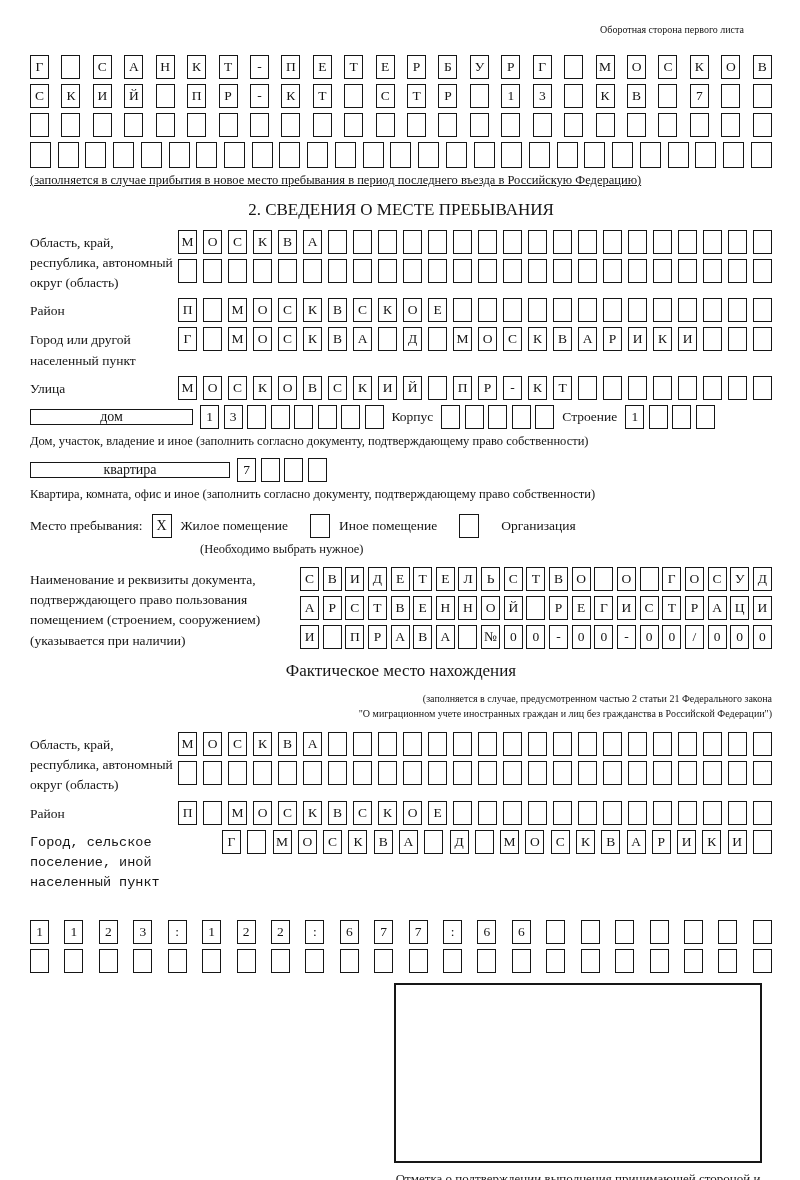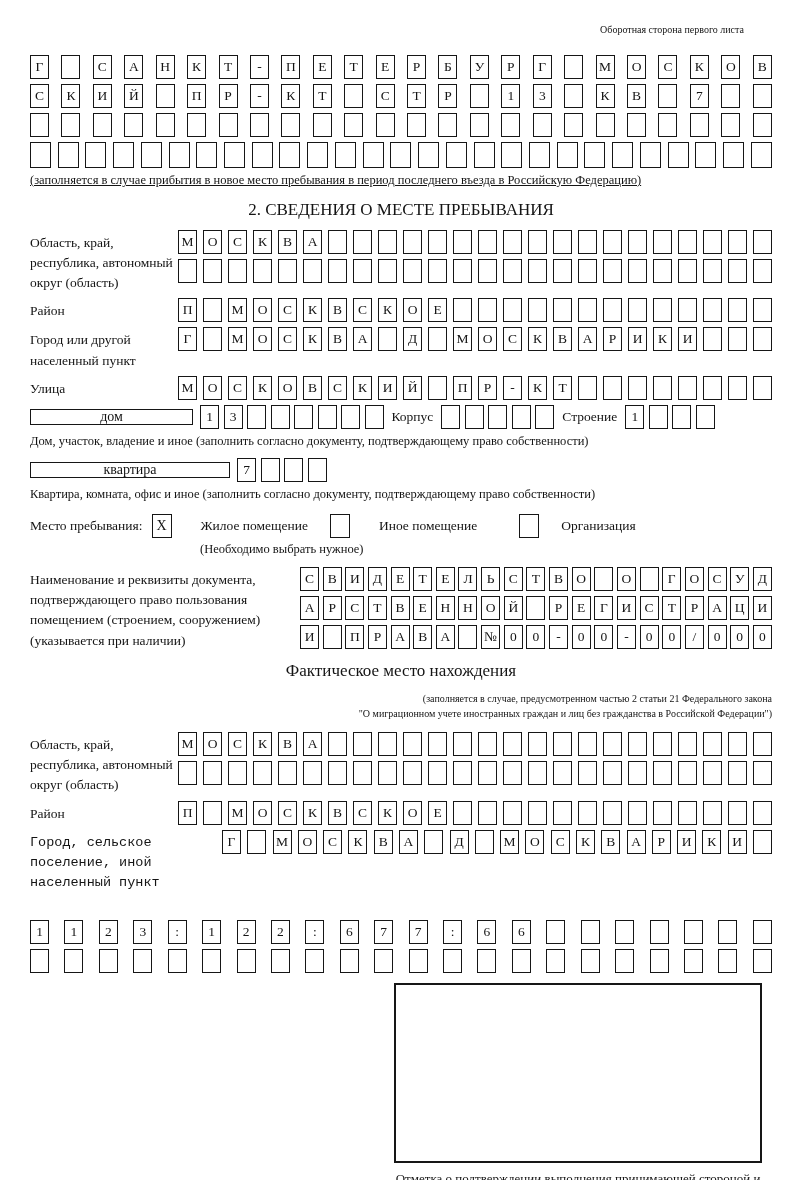--- a/index.html
+++ b/index.html
@@ -26,21 +26,21 @@
 
   .house-row{display:flex;align-items:center;margin:4px 0 4px 0;}
   .named-box{height:16px;box-sizing:border-box;border:1.8px solid #161616;
              display:flex;align-items:center;justify-content:center;font-size:14px;}
   .dom-box{width:163px;margin-right:7px;}
   .kv-box{width:200px;margin-right:7px;}
   .inline-cells{display:flex;gap:4.5px;}
   .hlabel{font-size:13.5px;margin:0 8px;white-space:nowrap;}
 
   .stay-row{display:flex;align-items:center;font-size:13.5px;margin-top:10px;}
-  .stay-row .gap-s{margin-right:9px;} .stay-row .gap-m{margin-right:22px;margin-left:20px;}
+  .stay-row .gap-s{margin-right:9px;} .stay-row .gap-m{margin-right:22px;}
   .chk{width:20px;height:24px;box-sizing:border-box;border:1.8px solid #161616;
        display:flex;align-items:center;justify-content:center;
        font-size:14px;flex:0 0 20px;}
   .stay-note{font-size:12.5px;margin:4px 0 10px 170px;}
 
   .fact-note{font-size:10px;text-align:right;line-height:1.55;margin-bottom:10px;}
 
   .stamp-wrap{width:368px;margin:10px 10px 0 auto;}
   .stamp-box{height:176px;border:2px solid #161616;background:#fff;}
   .stamp-caption{font-size:13px;text-align:center;line-height:1.4;margin-top:7px;}

